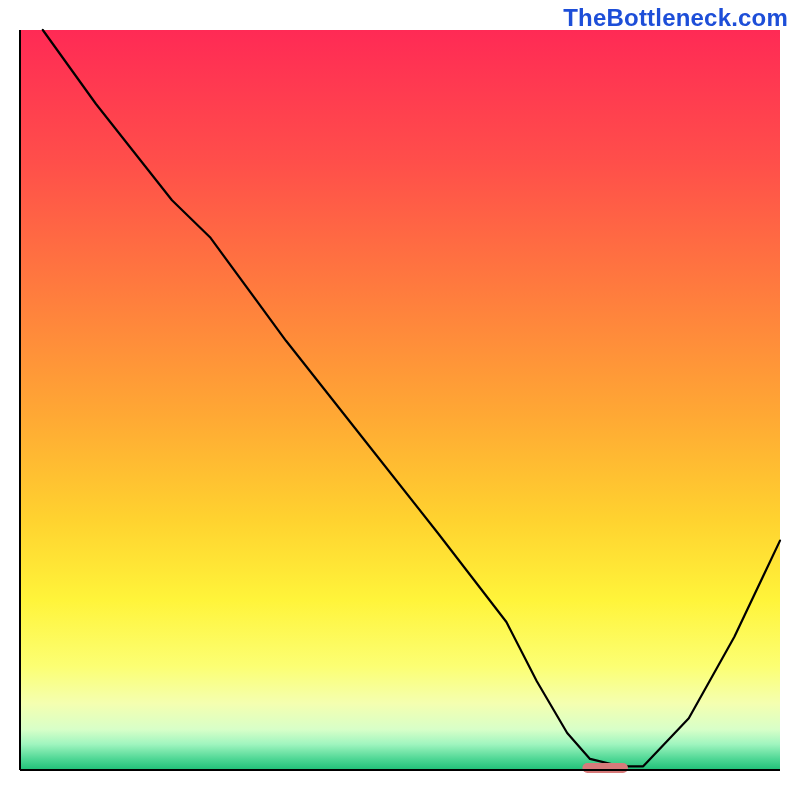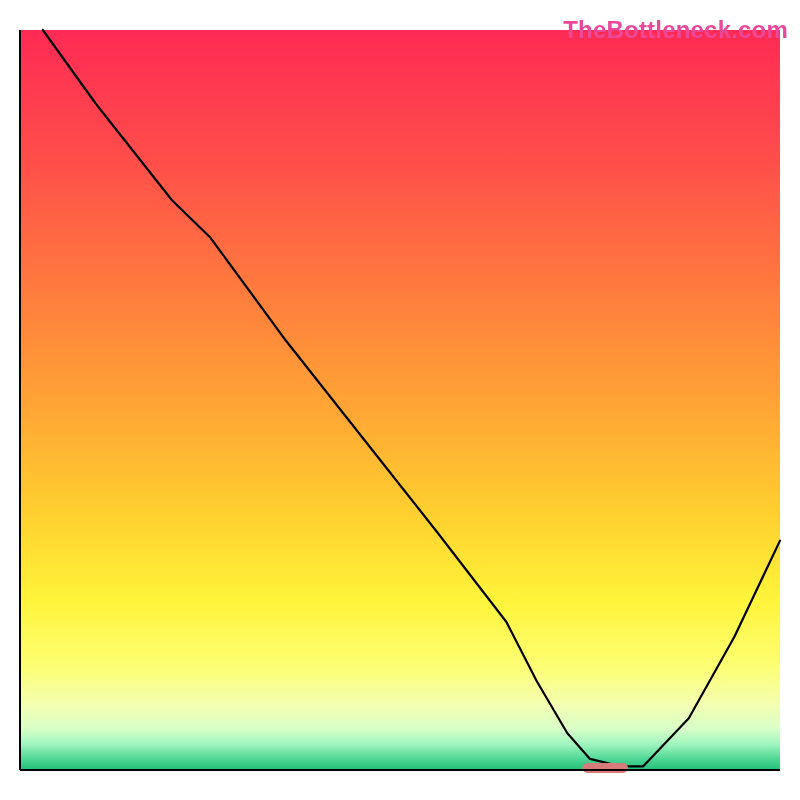--- a/index.html
+++ b/index.html
@@ -11,25 +11,25 @@
     font-family: Arial, Helvetica, sans-serif;
     background: #ffffff;
   }
   .wrapper {
     position: relative;
     width: 800px;
     height: 800px;
   }
   .watermark {
     position: absolute;
-    top: 16px;
+    top: 4px;
     right: 12px;
     font-size: 24px;
     font-weight: 600;
-    color: #ec4899;
+    color: #1d4ed8;
     letter-spacing: 0.2px;
     pointer-events: none;
     z-index: 10;
   }
   svg.plot {
     position: absolute;
     left: 0;
     top: 0;
     width: 800px;
     height: 800px;

